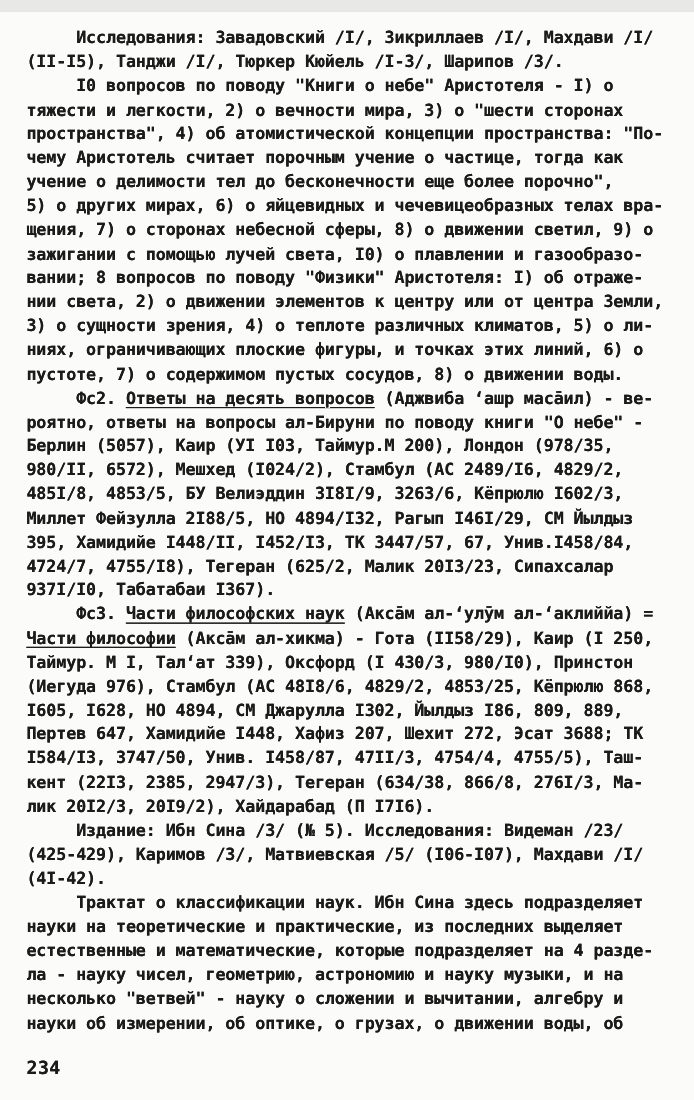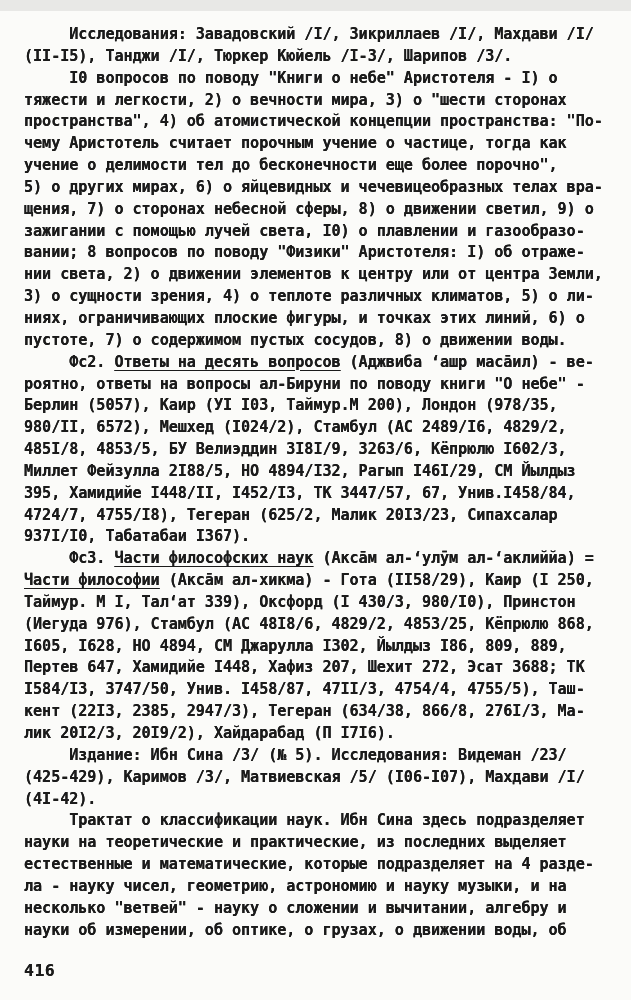--- a/index.html
+++ b/index.html
@@ -43,14 +43,14 @@
     font-size: 16.5px;
     letter-spacing: 0.5px;
     text-shadow: 0 0 0.5px #222;
   }
 </style>
 </head>
 <body>
 
 <div class="page">
   <div class="textblock"><div class="line"><span>     Исследования: Завадовский /I/, Зикриллаев /I/, Махдави /I/</span></div><div class="line"><span>(II-I5), Танджи /I/, Тюркер Кюйель /I-3/, Шарипов /3/.</span></div><div class="line"><span>     I0 вопросов по поводу "Книги о небе" Аристотеля - I) о</span></div><div class="line"><span>тяжести и легкости, 2) о вечности мира, 3) о "шести сторонах</span></div><div class="line"><span>пространства", 4) об атомистической концепции пространства: "По-</span></div><div class="line"><span>чему Аристотель считает порочным учение о частице, тогда как</span></div><div class="line"><span>учение о делимости тел до бесконечности еще более порочно",</span></div><div class="line"><span>5) о других мирах, 6) о яйцевидных и чечевицеобразных телах вра-</span></div><div class="line"><span>щения, 7) о сторонах небесной сферы, 8) о движении светил, 9) о</span></div><div class="line"><span>зажигании с помощью лучей света, I0) о плавлении и газообразо-</span></div><div class="line"><span>вании; 8 вопросов по поводу "Физики" Аристотеля: I) об отраже-</span></div><div class="line"><span>нии света, 2) о движении элементов к центру или от центра Земли,</span></div><div class="line"><span>3) о сущности зрения, 4) о теплоте различных климатов, 5) о ли-</span></div><div class="line"><span>ниях, ограничивающих плоские фигуры, и точках этих линий, 6) о</span></div><div class="line"><span>пустоте, 7) о содержимом пустых сосудов, 8) о движении воды.</span></div><div class="line"><span>     Фс2. </span><span class="u">Ответы на десять вопросов</span><span> (Аджвиба ‘ашр масāил) - ве-</span></div><div class="line"><span>роятно, ответы на вопросы ал-Бируни по поводу книги "О небе" -</span></div><div class="line"><span>Берлин (5057), Каир (УI I03, Таймур.М 200), Лондон (978/35,</span></div><div class="line"><span>980/II, 6572), Мешхед (I024/2), Стамбул (АС 2489/I6, 4829/2,</span></div><div class="line"><span>485I/8, 4853/5, БУ Велиэддин 3I8I/9, 3263/6, Кёпрюлю I602/3,</span></div><div class="line"><span>Миллет Фейзулла 2I88/5, НО 4894/I32, Рагып I46I/29, СМ Йылдыз</span></div><div class="line"><span>395, Хамидийе I448/II, I452/I3, ТК 3447/57, 67, Унив.I458/84,</span></div><div class="line"><span>4724/7, 4755/I8), Тегеран (625/2, Малик 20I3/23, Сипахсалар</span></div><div class="line"><span>937I/I0, Табатабаи I367).</span></div><div class="line"><span>     Фс3. </span><span class="u">Части философских наук</span><span> (Аксāм ал-‘улӯм ал-‘аклиййа) =</span></div><div class="line"><span class="u">Части философии</span><span> (Аксāм ал-хикма) - Гота (II58/29), Каир (I 250,</span></div><div class="line"><span>Таймур. М I, Тал‘ат 339), Оксфорд (I 430/3, 980/I0), Принстон</span></div><div class="line"><span>(Иегуда 976), Стамбул (АС 48I8/6, 4829/2, 4853/25, Кёпрюлю 868,</span></div><div class="line"><span>I605, I628, НО 4894, СМ Джарулла I302, Йылдыз I86, 809, 889,</span></div><div class="line"><span>Пертев 647, Хамидийе I448, Хафиз 207, Шехит 272, Эсат 3688; ТК</span></div><div class="line"><span>I584/I3, 3747/50, Унив. I458/87, 47II/3, 4754/4, 4755/5), Таш-</span></div><div class="line"><span>кент (22I3, 2385, 2947/3), Тегеран (634/38, 866/8, 276I/3, Ма-</span></div><div class="line"><span>лик 20I2/3, 20I9/2), Хайдарабад (П I7I6).</span></div><div class="line"><span>     Издание: Ибн Сина /3/ (№ 5). Исследования: Видеман /23/</span></div><div class="line"><span>(425-429), Каримов /3/, Матвиевская /5/ (I06-I07), Махдави /I/</span></div><div class="line"><span>(4I-42).</span></div><div class="line"><span>     Трактат о классификации наук. Ибн Сина здесь подразделяет</span></div><div class="line"><span>науки на теоретические и практические, из последних выделяет</span></div><div class="line"><span>естественные и математические, которые подразделяет на 4 разде-</span></div><div class="line"><span>ла - науку чисел, геометрию, астрономию и науку музыки, и на</span></div><div class="line"><span>несколько "ветвей" - науку о сложении и вычитании, алгебру и</span></div><div class="line"><span>науки об измерении, об оптике, о грузах, о движении воды, об</span></div></div>
-  <div class="pagenum">416</div>
+  <div class="pagenum">234</div>
 </div>
 
 </body></html>

